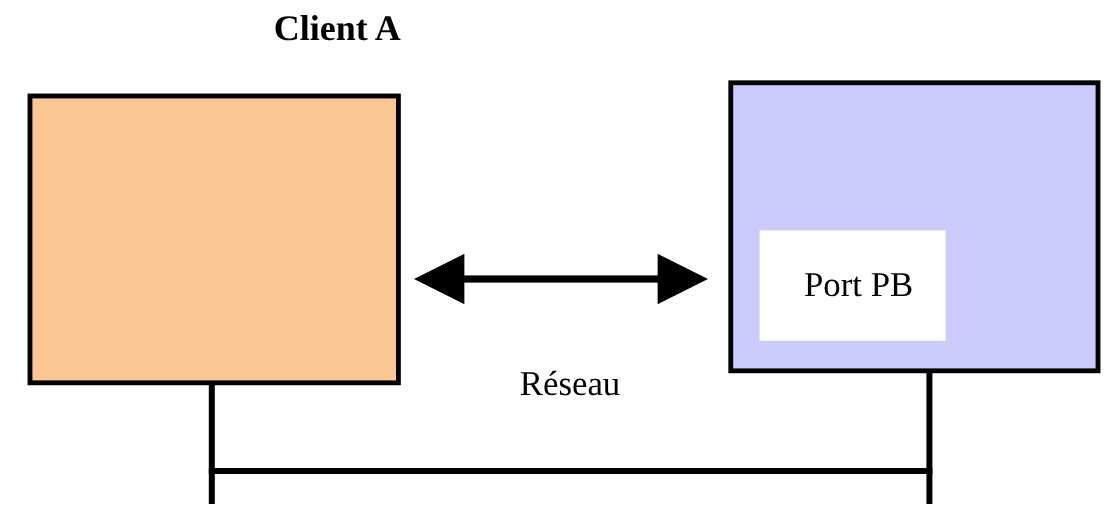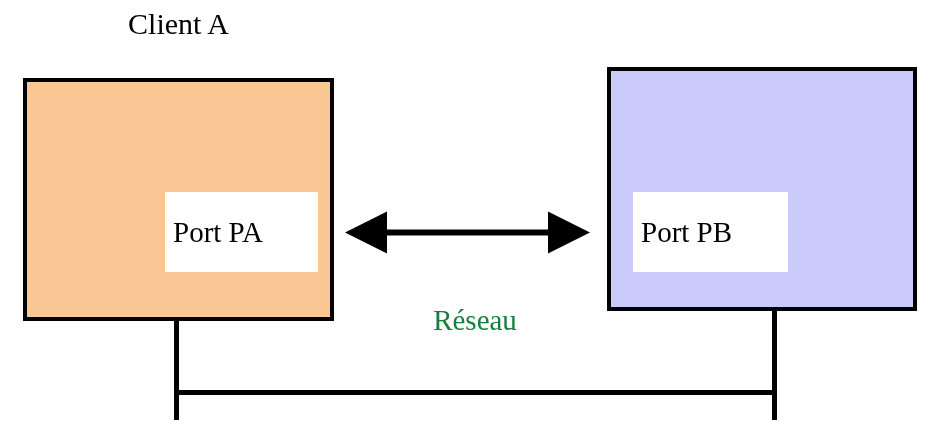--- a/index.html
+++ b/index.html
@@ -14,26 +14,26 @@
     position: relative;
     width: 930px;
     height: 427px;
     background: #ffffff;
     overflow: hidden;
   }
 
   
   .node-title {
     position: absolute;
-    font-weight: normal;
+    font-weight: bold;
     font-size: 30px;
     line-height: 30px;
     color: #000000;
     white-space: nowrap;
-    text-align: center;
+    text-align: right;
   }
   #title-client-a { left: 23px;  top: 9px;  width: 311px; }
   #title-serveur-b { left: 607px; top: 9px; width: 310px; }
 
   
   .node-box {
     position: absolute;
     border: 4px solid #000000;
     box-sizing: border-box;
   }
@@ -57,41 +57,41 @@
     box-sizing: border-box;
   }
   .port-label {
     font-size: 29px;
     line-height: 29px;
     color: #000000;
     white-space: nowrap;
     padding-left: 8px;
   }
   #port-box-pa { left: 165px; top: 192px; width: 153px; height: 80px; }
-  #port-box-pb { left: 633px; top: 192px; width: 155px; height: 80px; }
+  #port-box-pb { left: 633px; top: 192px; width: 155px; height: 92px; padding-left: 29px; }
 
   
   #network-arrow {
     position: absolute;
     left: 345px;
     top: 210px;
     width: 245px;
     height: 45px;
   }
 
   
   #network-label {
     position: absolute;
     left: 375px;
     top: 304px;
     width: 200px;
     text-align: center;
     font-size: 29px;
     line-height: 32px;
-    color: #15803d;
+    color: #000000;
     white-space: nowrap;
   }
 
   
   .link-seg {
     position: absolute;
     background: #000000;
   }
   #link-vertical-left  { left: 174px; top: 318px; width: 5px;  height: 102px; }
   #link-vertical-right { left: 772px; top: 308px; width: 5px;  height: 112px; }
@@ -102,23 +102,20 @@
 
 <div id="diagram-root">
 
   <div class="node-title" id="title-client-a">Client A</div>
 
 
   <div class="node-box" id="box-client-a"></div>
 
   <div class="node-box" id="box-serveur-b"></div>
 
-  <div class="port-box" id="port-box-pa">
-    <span class="port-label">Port PA</span>
-  </div>
 
   <div class="port-box" id="port-box-pb">
     <span class="port-label">Port PB</span>
   </div>
 
   <svg id="network-arrow" viewBox="0 0 245 45">
     <polygon points="0,22.5 42,1.5 42,43.5" fill="#000000"></polygon>
     <polygon points="245,22.5 203,1.5 203,43.5" fill="#000000"></polygon>
     <rect x="40" y="19.5" width="165" height="6" fill="#000000"></rect>
   </svg>

